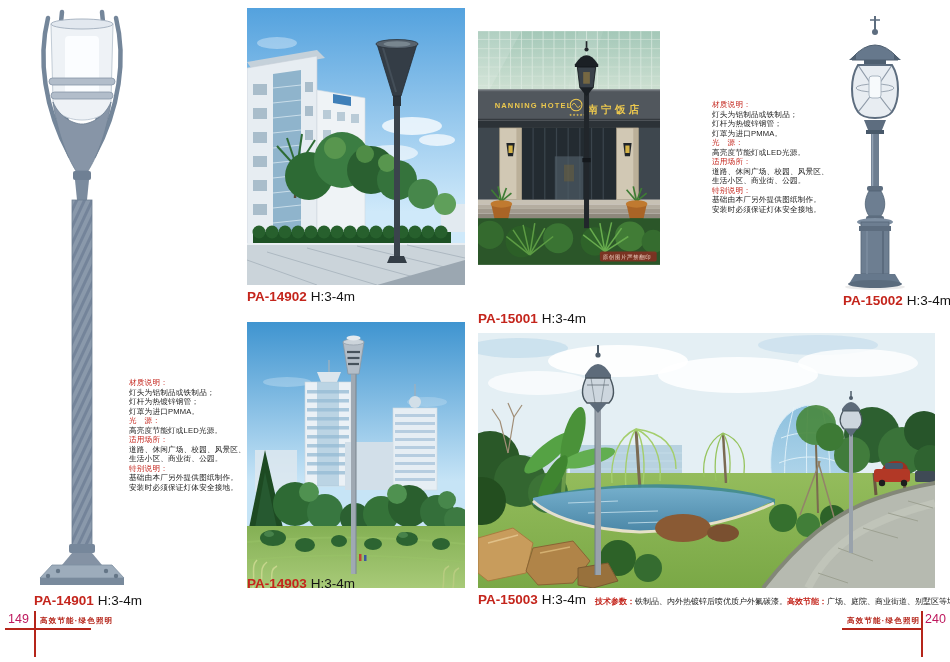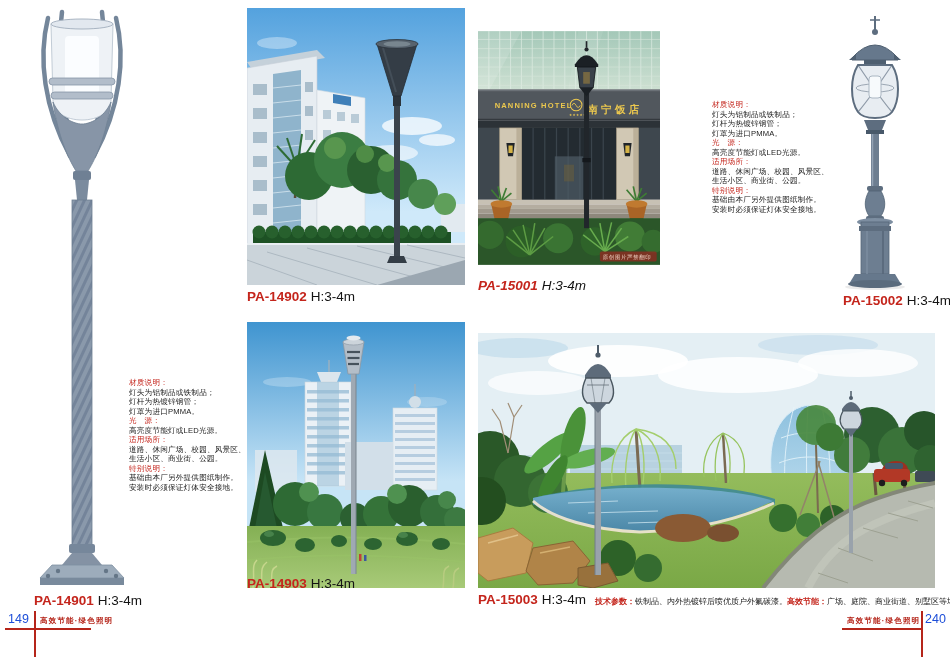--- a/index.html
+++ b/index.html
@@ -8,21 +8,21 @@
   .page { position:relative; width:950px; height:662px; background:#ffffff; overflow:hidden; }
   .photo { position:absolute; overflow:hidden; }
   .photo svg { display:block; width:100%; height:100%; }
   .caption { position:absolute; font-size:13.5px; white-space:nowrap; line-height:16px; }
   .caption .model { color:#c4251c; font-weight:bold; }
   .caption .height { color:#141414; margin-left:4px; }
   .caption .smallspec { font-size:8px; color:#222; margin-left:9px; }
   .caption .smallspec .rlab { color:#c4251c; font-weight:bold; }
   .spec { position:absolute; width:122px; font-size:7.6px; line-height:9.5px; color:#1a1a1a; letter-spacing:.2px; }
   .spec .h { color:#c4251c; font-weight:normal; }
-  .footer-num { position:absolute; font-size:12.5px; color:#1d4ed8; }
+  .footer-num { position:absolute; font-size:12.5px; color:#be185d; }
   .footer-slogan { position:absolute; font-size:7.5px; font-weight:bold; color:#b5251a; letter-spacing:1.2px; }
   .redline { position:absolute; background:#b5251a; }
 </style>
 </head>
 <body>
 
 <div class="page">
 
   <figure class="photo" style="left:18px; top:8px; width:114px; height:582px;">
     <svg viewBox="0 0 114 582">
@@ -420,21 +420,21 @@
       <circle cx="130" cy="22" r="2.5" fill="#21262b"></circle>
       <path d="M116,40 Q130,18 144,40 L144,43 L116,43 Z" fill="#1b2025"></path>
       <polygon points="119,43 141,43 138,68 122,68" fill="#394149" stroke="#111519" stroke-width="1"></polygon>
       <rect x="126" y="49" width="8" height="14" fill="#8a7440" opacity="0.75"></rect>
       <polygon points="122,68 138,68 130,78" fill="#1b2025"></polygon>
 
       <rect x="146" y="264" width="68" height="12" rx="2" fill="#8f2a20" opacity="0.8"></rect>
       <text x="149.5" y="273" font-size="6.5" letter-spacing="0.8" fill="#f0d2c4">原创图片严禁翻印</text>
     </svg>
   </figure>
-  <div class="caption" style="left:478px; top:278px;font-style:italic;">
+  <div class="caption" style="left:478px; top:311px;">
     <span class="model">PA-15001</span><span class="height">H:3-4m</span>
   </div>
 
   <div class="spec" style="left:712px; top:100px;">
     <div class="h">材质说明：</div>
     <div>灯头为铝制品或铁制品；</div>
     <div>灯杆为热镀锌钢管；</div>
     <div>灯罩为进口PMMA。</div>
     <div class="h">光　源：</div>
     <div>高亮度节能灯或LED光源。</div>

